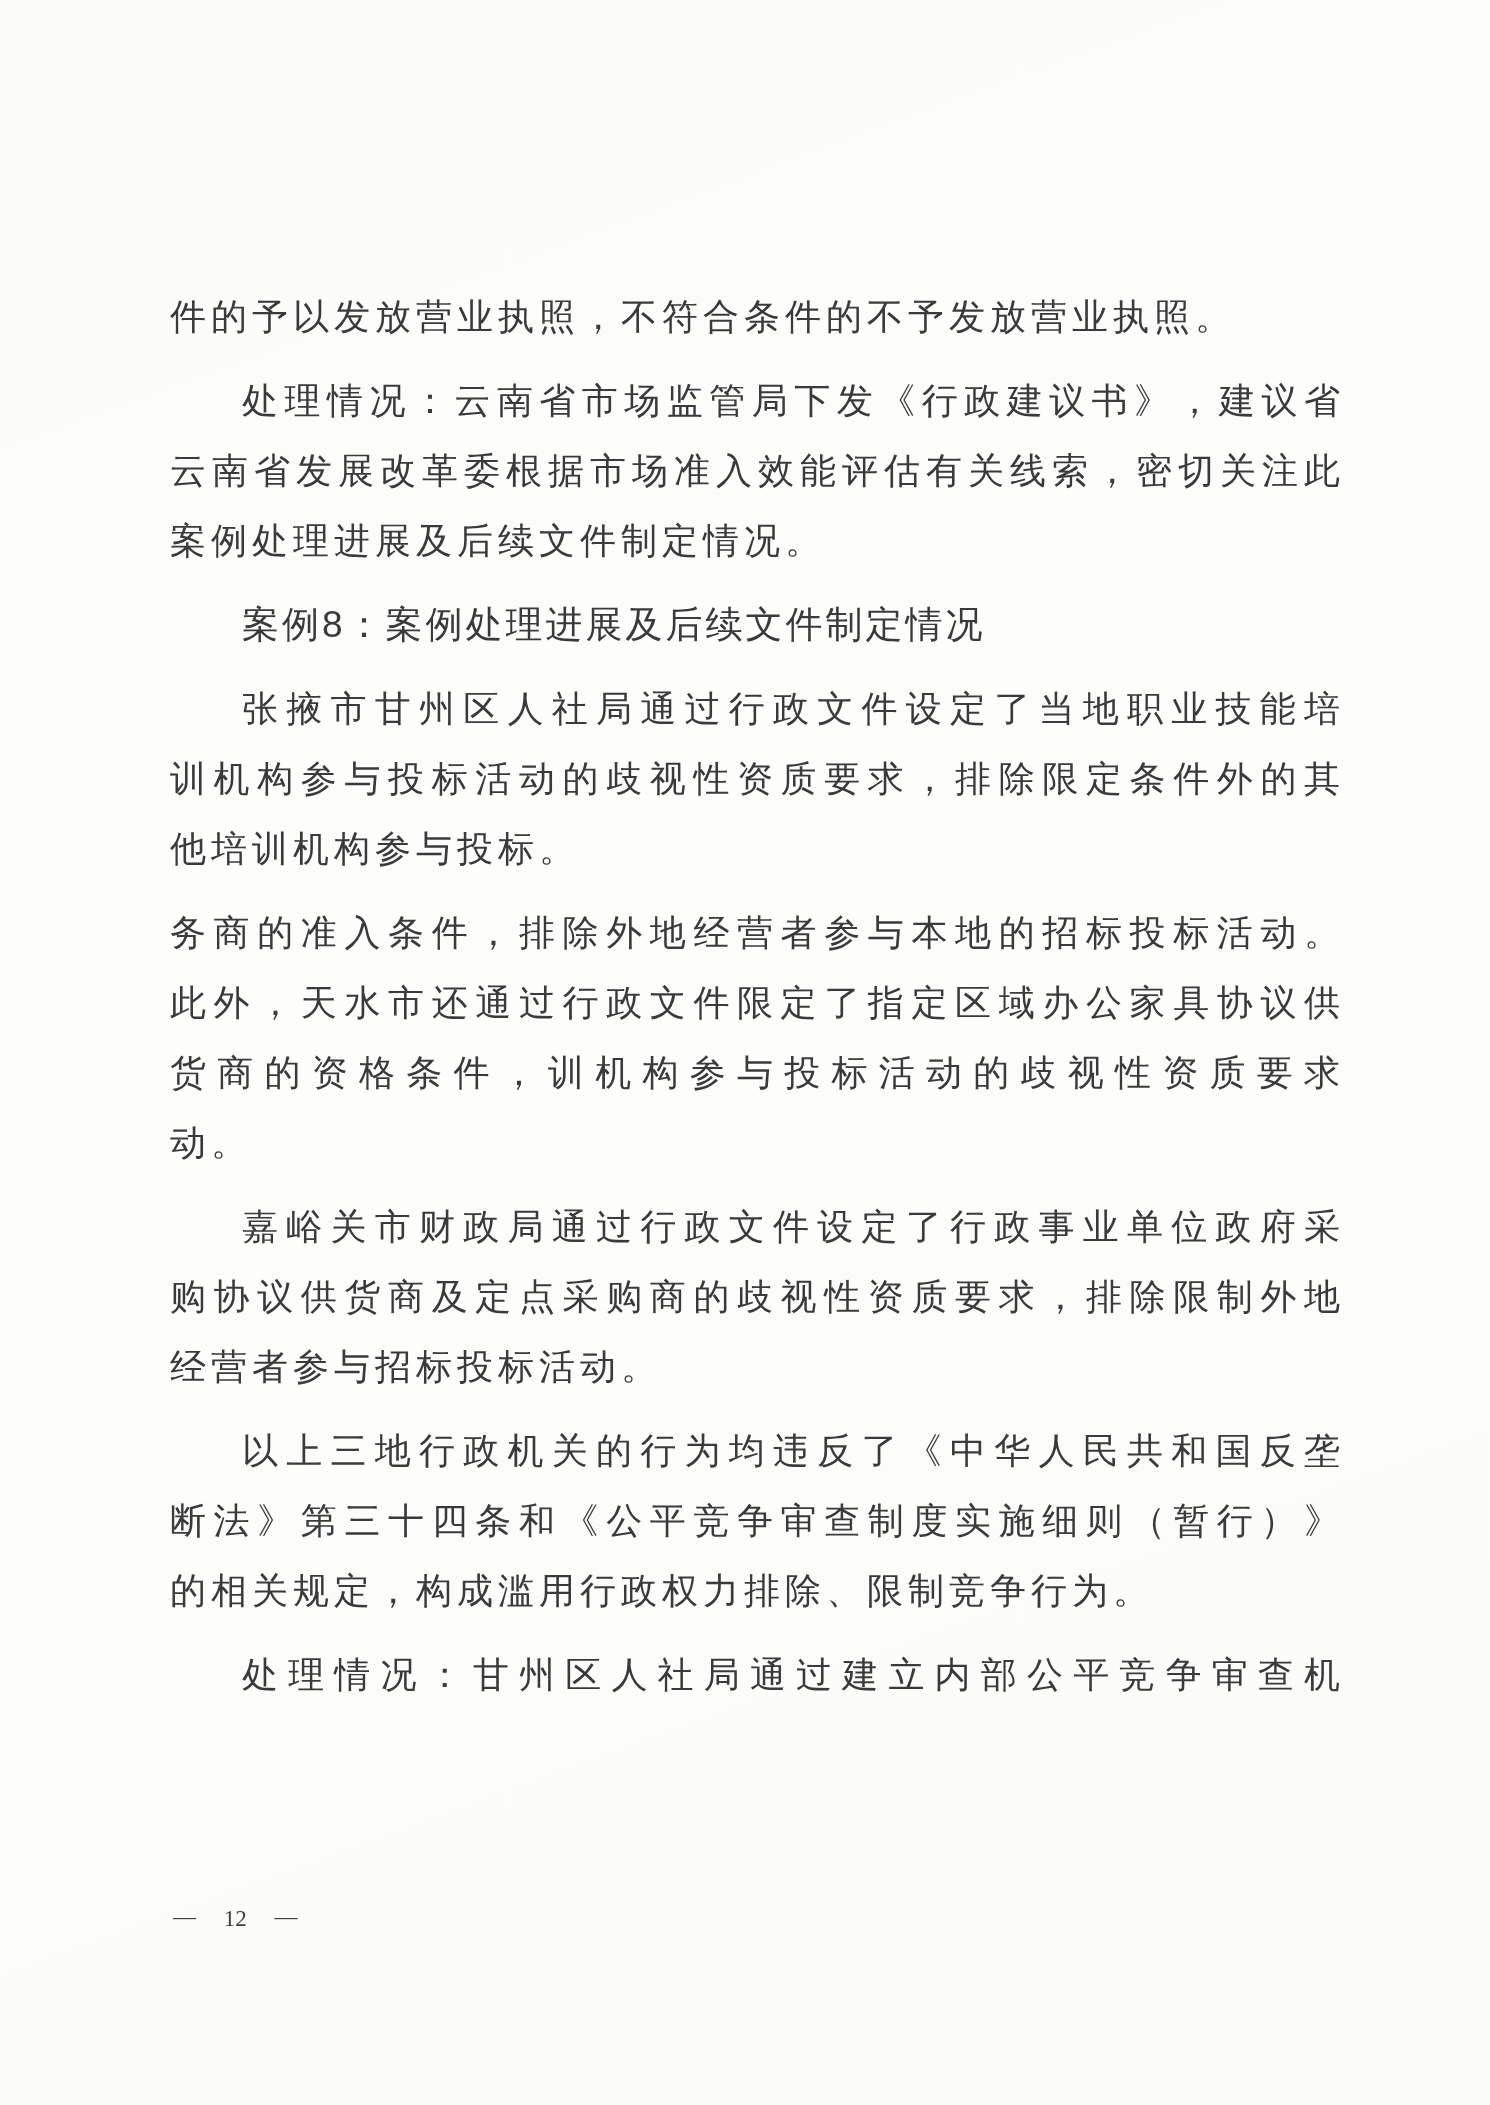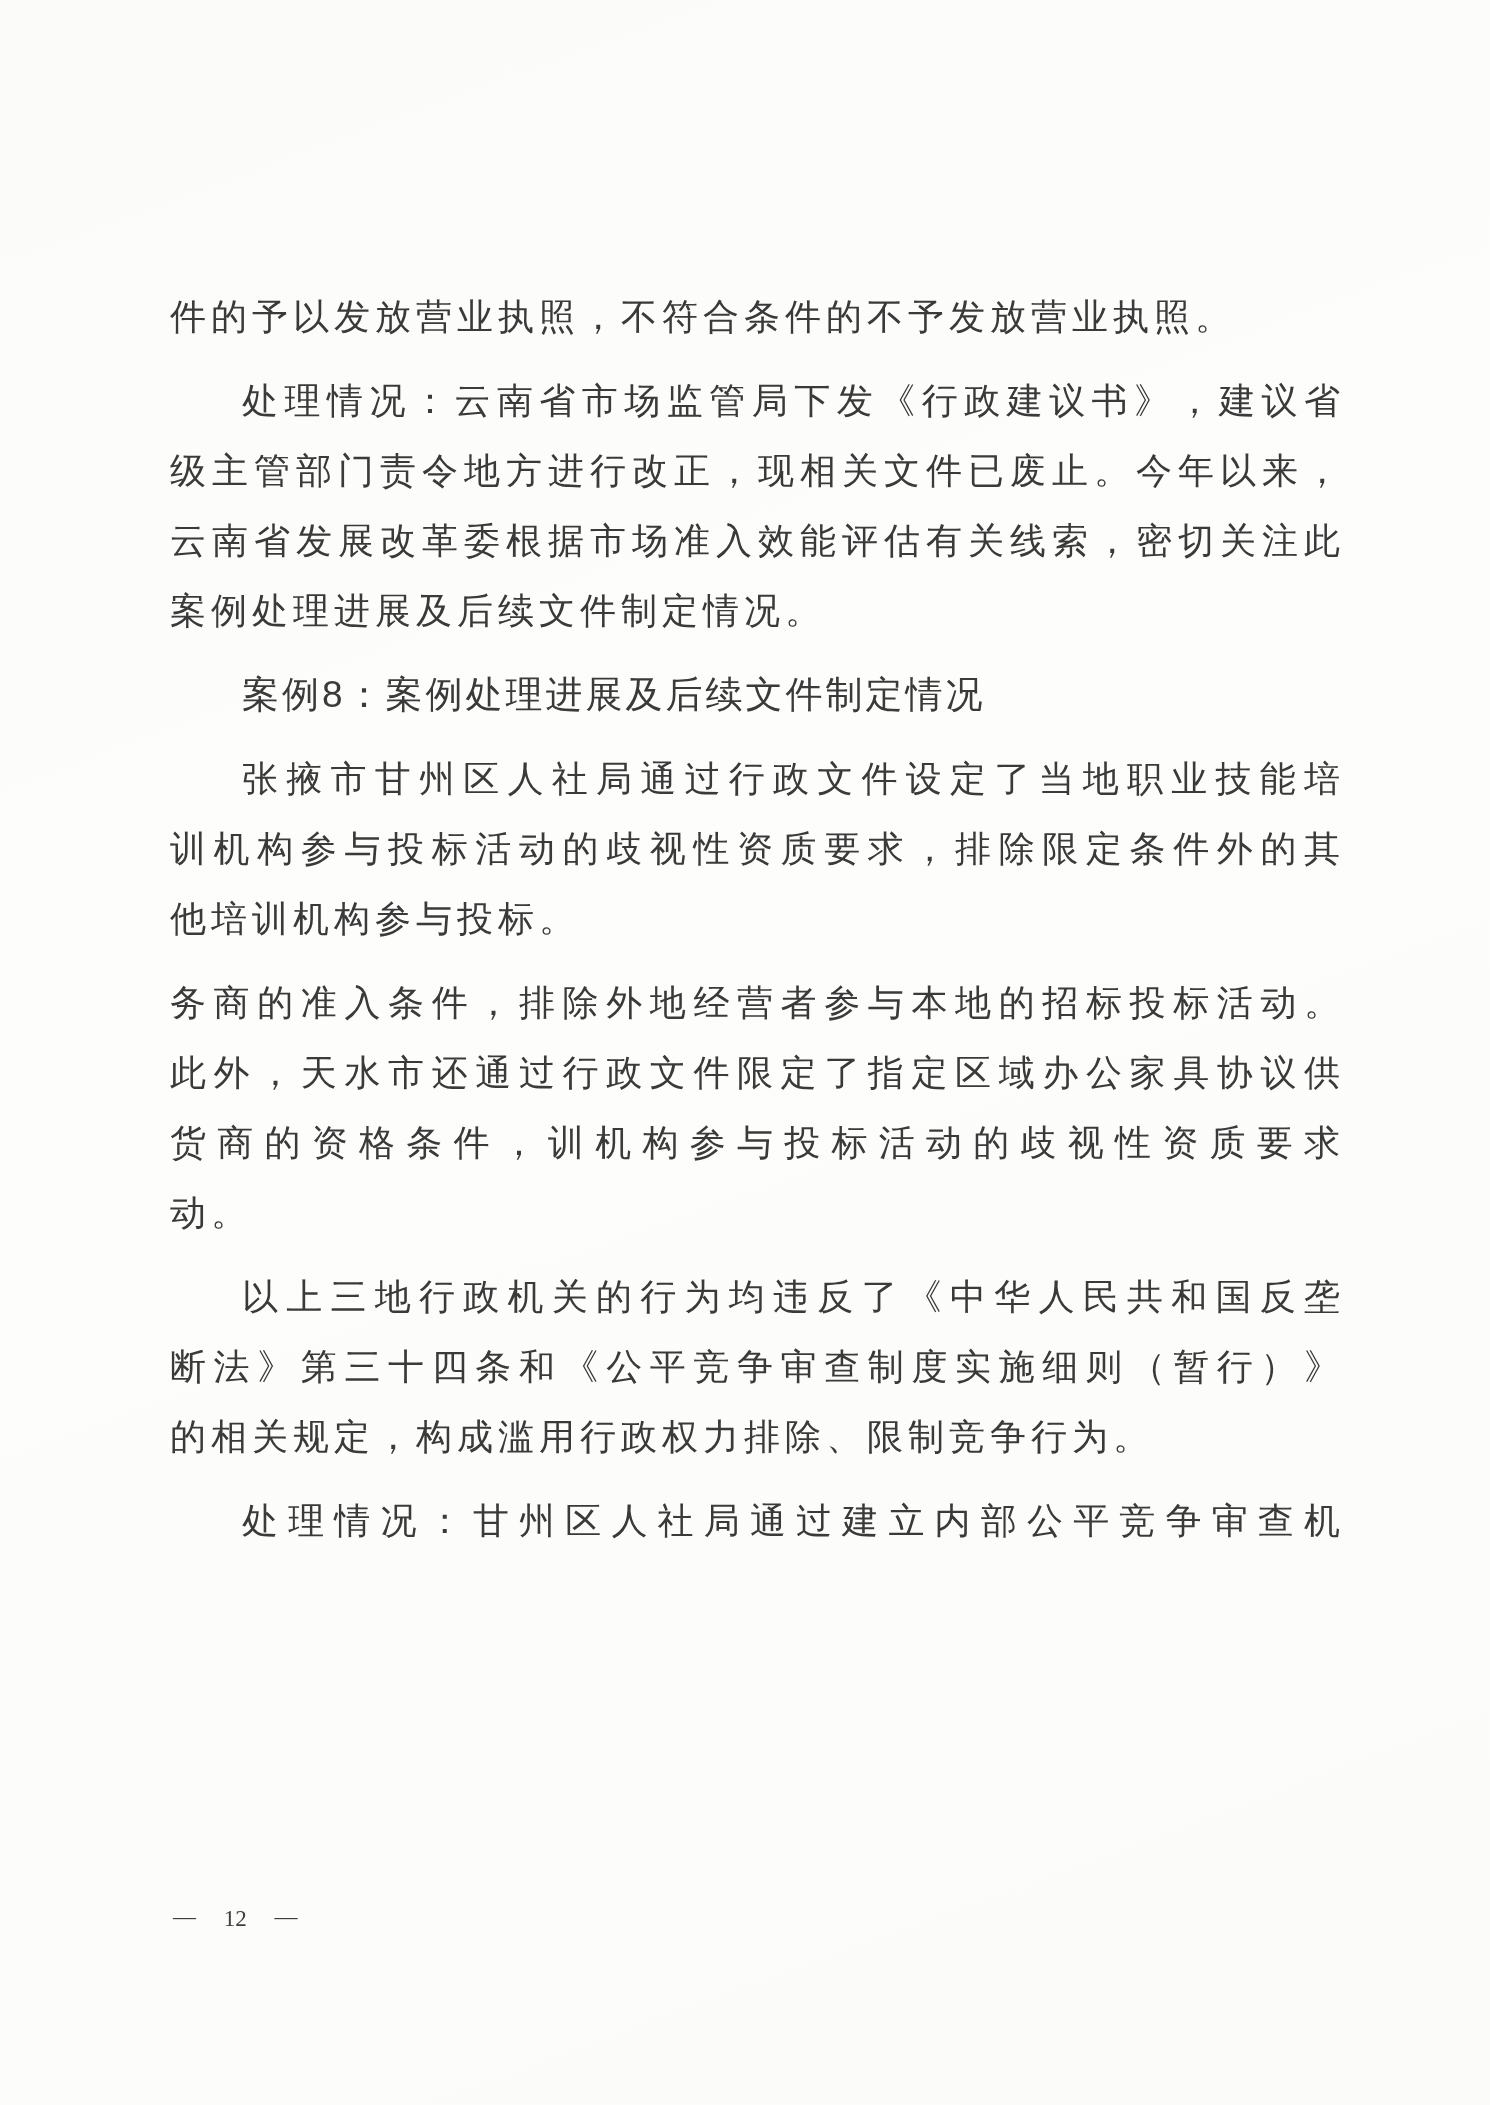--- a/index.html
+++ b/index.html
@@ -63,39 +63,43 @@
 </head>
 <body>
 
 <div class="page">
   <div class="content" id="doc-content">
       <div class="para">
         <div class="line"><span>件的予以发放营业执照，不符合条件的不予发放营业执照。</span></div>
       </div>
       <div class="para">
         <div class="line j ind"><span class="seg-b">处理情况：</span><span>云南省市场监管局下发《行政建议书》，建议省</span></div>
-        <div class="line j"><span>级主管部门责令地方进行改正，现相关文件已废止。今年以来，</span></div>
         <div class="line j"><span>云南省发展改革委根据市场准入效能评估有关线索，密切关注此</span></div>
         <div class="line"><span>案例处理进展及后续文件制定情况。</span></div>
       </div>
       <div class="para heading">
         <div class="line ind"><span class="seg-b">案例8：案例处理进展及后续文件制定情况</span></div>
       </div>
       <div class="para">
         <div class="line j ind"><span>张掖市甘州区人社局通过行政文件设定了当地职业技能培</span></div>
         <div class="line j"><span>训机构参与投标活动的歧视性资质要求，排除限定条件外的其</span></div>
         <div class="line"><span>他培训机构参与投标。</span></div>
       </div>
       <div class="para">
         <div class="line j"><span>务商的准入条件，排除外地经营者参与本地的招标投标活动。</span></div>
         <div class="line j"><span>此外，天水市还通过行政文件限定了指定区域办公家具协议供</span></div>
         <div class="line j"><span>货商的资格条件，训机构参与投标活动的歧视性资质要求</span></div>
         <div class="line"><span>动。</span></div>
       </div>
       <div class="para">
+        <div class="line j ind"><span>嘉峪关市财政局通过行政文件设定了行政事业单位政府采</span></div>
+        <div class="line j"><span>购协议供货商及定点采购商的歧视性资质要求，排除限制外地</span></div>
+        <div class="line"><span>经营者参与招标投标活动。</span></div>
+      </div>
+      <div class="para">
         <div class="line j ind"><span>以上三地行政机关的行为均违反了《中华人民共和国反垄</span></div>
         <div class="line j"><span>断法》第三十四条和《公平竞争审查制度实施细则（暂行）》</span></div>
         <div class="line"><span>的相关规定，构成滥用行政权力排除、限制竞争行为。</span></div>
       </div>
       <div class="para">
         <div class="line j ind"><span class="seg-b">处理情况：</span><span>甘州区人社局通过建立内部公平竞争审查机</span></div>
       </div>
     </div>
   <div class="footer">
     <span class="dash">—</span>

